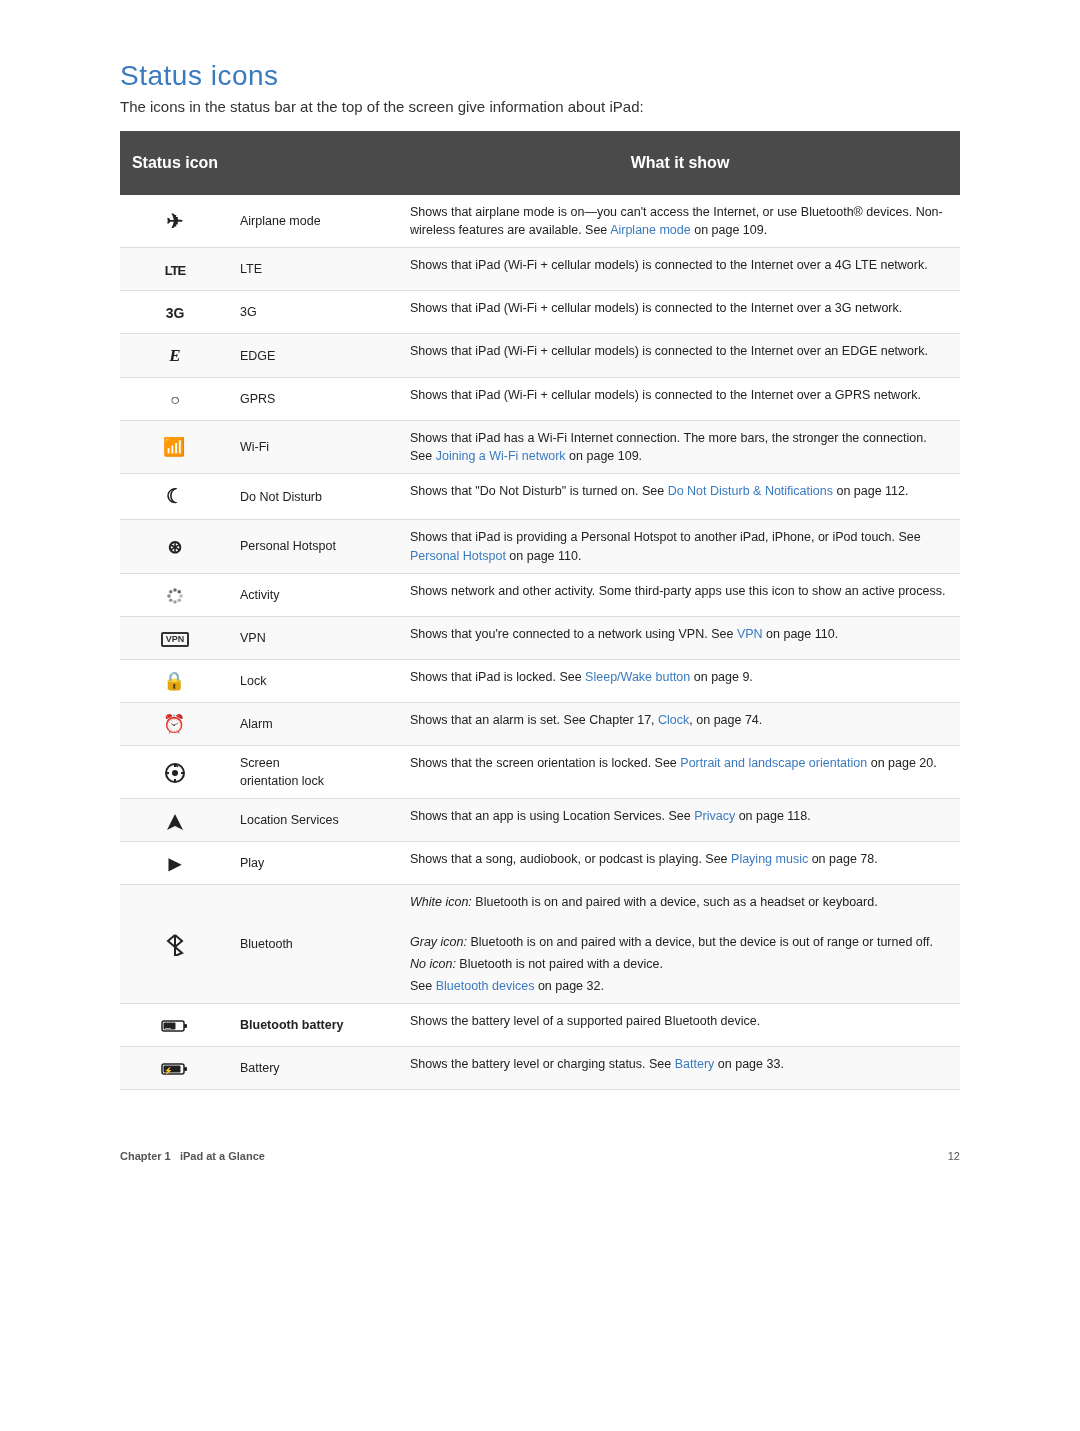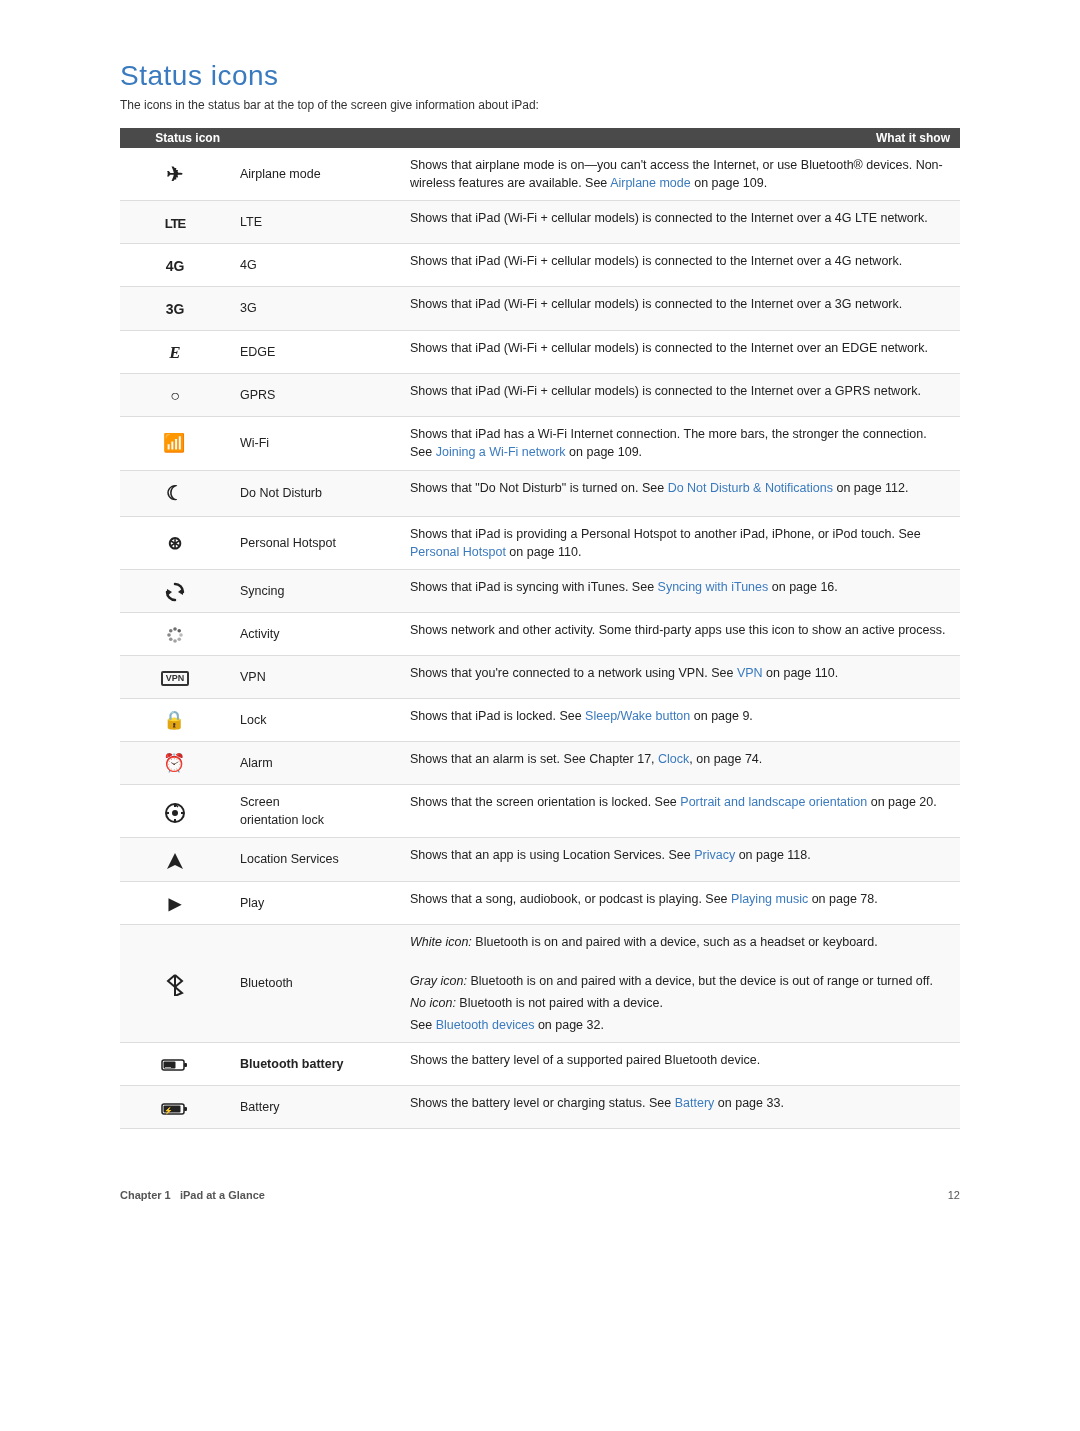--- a/index.html
+++ b/index.html
@@ -13,38 +13,38 @@
       padding: 60px 120px 80px 120px;
     }
     .page-title {
       font-size: 28px;
       color: #3a7abf;
       font-weight: 400;
       margin-bottom: 6px;
       letter-spacing: 0.5px;
     }
     .page-subtitle {
-      font-size: 12px;
+      font-size: 15px;
       color: #333;
       margin-bottom: 16px;
     }
     table {
       width: 100%;
       border-collapse: collapse;
       font-size: 12.5px;
     }
     thead tr {
       background: #4a4a4a;
       color: #fff;
     }
     thead th {
-      padding: 3px 10px;
-      text-align: right;
+      padding: 23px 10px;
+      text-align: center;
       font-weight: 600;
-      font-size: 12px;
+      font-size: 16px;
     }
     thead th:first-child {
       width: 110px;
     }
     thead th:nth-child(2) {
       width: 170px;
     }
     tbody tr {
       border-bottom: 1px solid #ddd;
       vertical-align: top;
@@ -125,25 +125,20 @@
         <td class="icon-cell"><span style="font-size:20px;">✈</span></td>
         <td style="font-weight: normal;">Airplane mode</td>
         <td>Shows that airplane mode is on—you can't access the Internet, or use Bluetooth® devices. Non-wireless features are available. See <a class="link" href="#">Airplane mode</a> on page 109.</td>
       </tr>
       <tr>
         <td class="icon-cell"><span style="font-size:13px;font-weight:bold;letter-spacing:-1px;">LTE</span></td>
         <td style="font-weight: normal;">LTE</td>
         <td>Shows that iPad (Wi-Fi + cellular models) is connected to the Internet over a 4G LTE network.</td>
       </tr>
       <tr>
-        <td class="icon-cell"><span style="font-size:14px;font-weight:bold;">4G</span></td>
-        <td style="font-weight: normal;">4G</td>
-        <td>Shows that iPad (Wi-Fi + cellular models) is connected to the Internet over a 4G network.</td>
-      </tr>
-      <tr>
         <td class="icon-cell"><span style="font-size:14px;font-weight:bold;">3G</span></td>
         <td style="font-weight: normal;">3G</td>
         <td>Shows that iPad (Wi-Fi + cellular models) is connected to the Internet over a 3G network.</td>
       </tr>
       <tr>
         <td class="icon-cell"><span style="font-size:17px;font-weight:bold;font-style:italic;font-family:Georgia,serif;">E</span></td>
         <td style="font-weight: normal;">EDGE</td>
         <td>Shows that iPad (Wi-Fi + cellular models) is connected to the Internet over an EDGE network.</td>
       </tr>
       <tr>
@@ -158,30 +153,20 @@
       </tr>
       <tr>
         <td class="icon-cell"><span style="font-size:20px;">☾</span></td>
         <td style="font-weight: normal;">Do Not Disturb</td>
         <td>Shows that "Do Not Disturb" is turned on. See <a class="link" href="#">Do Not Disturb &amp; Notifications</a> on page 112.</td>
       </tr>
       <tr>
         <td class="icon-cell"><span style="font-size:18px;">⊛</span></td>
         <td style="font-weight: normal;">Personal Hotspot</td>
         <td>Shows that iPad is providing a Personal Hotspot to another iPad, iPhone, or iPod touch. See <a class="link" href="#">Personal Hotspot</a> on page 110.</td>
-      </tr>
-      <tr>
-        <td class="icon-cell"><svg width="22" height="22" viewBox="0 0 22 22" style="vertical-align:middle;">
-            <path d="M11 3 A8 8 0 0 1 19 11" stroke="#222" stroke-width="2.5" fill="none" stroke-linecap="round"></path>
-            <polygon points="19,7 19,14 14,11" fill="#222"></polygon>
-            <path d="M11 19 A8 8 0 0 1 3 11" stroke="#222" stroke-width="2.5" fill="none" stroke-linecap="round"></path>
-            <polygon points="3,15 3,8 8,11" fill="#222"></polygon>
-          </svg></td>
-        <td style="font-weight: normal;">Syncing</td>
-        <td>Shows that iPad is syncing with iTunes. See <a class="link" href="#">Syncing with iTunes</a> on page 16.</td>
       </tr>
       <tr>
         <td class="icon-cell"><svg width="20" height="20" viewBox="0 0 20 20" style="vertical-align:middle;">
             <g transform="translate(10,10)">
               <circle cx="6" cy="0" r="1.8" fill="#555" opacity="0.4"></circle>
               <circle cx="4.242640687119286" cy="4.242640687119285" r="1.8" fill="#555" opacity="0.47500000000000003"></circle>
               <circle cx="3.6739403974420594e-16" cy="6" r="1.8" fill="#555" opacity="0.55"></circle>
               <circle cx="-4.242640687119285" cy="4.242640687119286" r="1.8" fill="#555" opacity="0.625"></circle>
               <circle cx="-6" cy="7.347880794884119e-16" r="1.8" fill="#555" opacity="0.7"></circle>
               <circle cx="-4.242640687119286" cy="-4.242640687119285" r="1.8" fill="#555" opacity="0.775"></circle>

